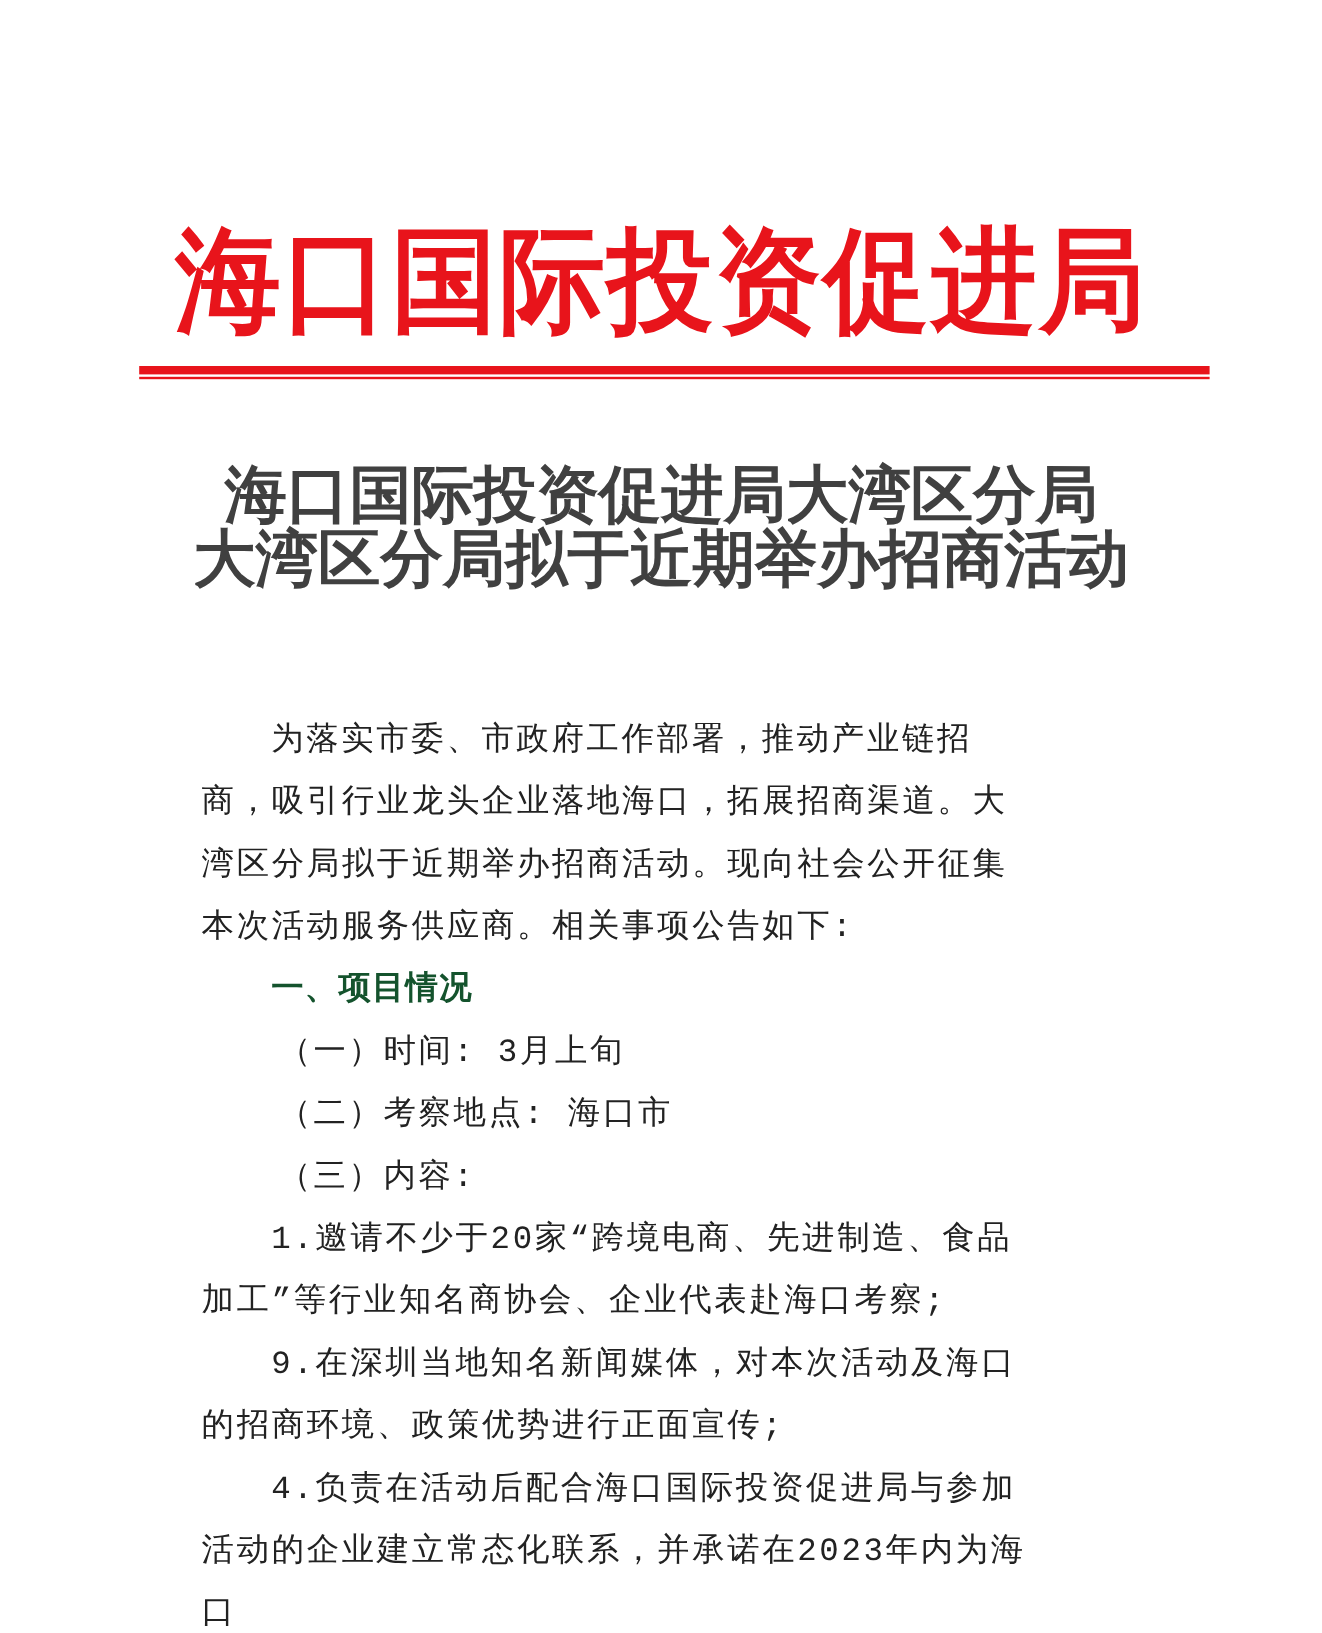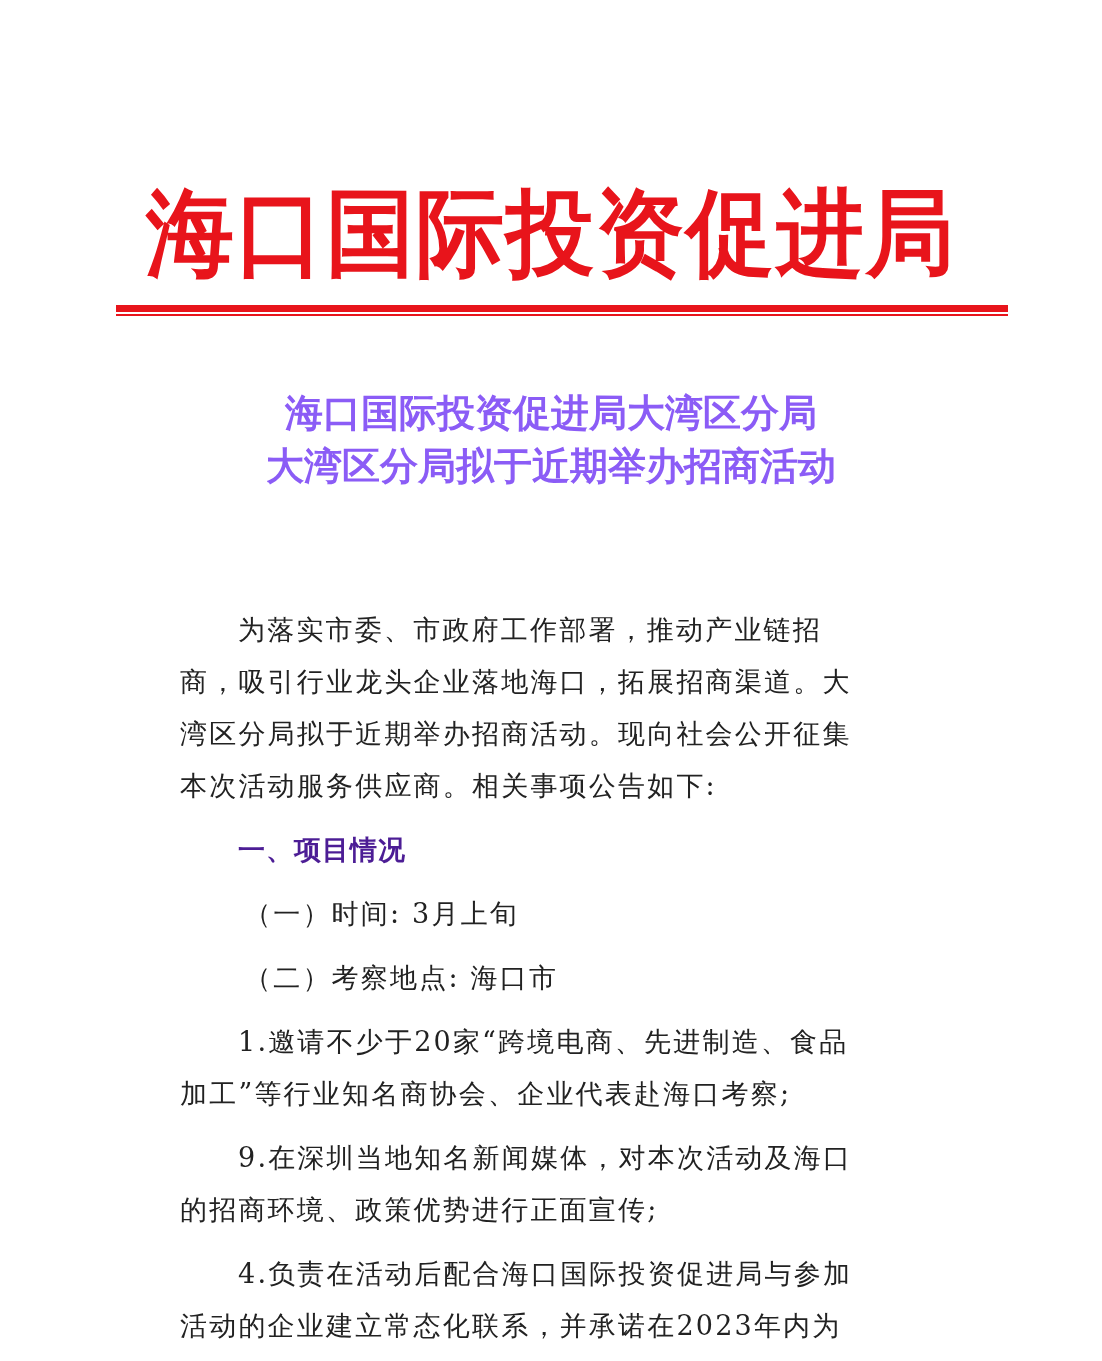--- a/index.html
+++ b/index.html
@@ -1,40 +1,41 @@
 <!DOCTYPE html>
 <html><head>
 <meta charset="utf-8">
 <style>
   html, body { margin: 0; padding: 0; background: #ffffff; }
   body { width: 1102px; height: 1361px; position: relative; overflow: hidden; font-family: "DejaVu Serif", "Liberation Serif", serif; color: #111; }
   .masthead { position: absolute; left: 0; width: 1102px; top: 178px; text-align: center; font-family: "DejaVu Serif", "Liberation Serif", serif; font-weight: bold; font-size: 88px; line-height: 110px; color: #e8141b; letter-spacing: 2px; transform: scaleY(1.08); }
   .rule-thick { position: absolute; left: 116px; width: 892px; top: 305px; height: 7px; background: #e8141b; }
   .rule-thin { position: absolute; left: 116px; width: 892px; top: 314px; height: 2px; background: #e8141b; }
-  .title { position: absolute; left: 0; width: 1102px; top: 386px; text-align: center; font-weight: bold; font-size: 38px; line-height: 53px; color: #8b5cf6; }
+  .title { position: absolute; left: 0; width: 1102px; top: 386px; text-align: center; font-weight: bold; font-size: 52px; line-height: 53px; color: #404040; }
   .title div { white-space: nowrap; }
   .body { position: absolute; left: 168px; width: 700px; top: 592px; font-size: 27px; line-height: 52px; color: #222; letter-spacing: 2.2px; }
-  .body p { margin: 12px; white-space: normal; }
+  .body p { margin: 0; white-space: normal; font-family: Liberation Mono, monospace; }
   .indent { text-indent: 58px; }
-  .heading { font-family: "DejaVu Sans", "Liberation Sans", sans-serif; font-weight: bold; color: #4c1d95; letter-spacing: 1px; padding-left: 58px; }
+  .heading { font-family: "DejaVu Sans", "Liberation Sans", sans-serif; font-weight: bold; color: #14532d; letter-spacing: 1px; padding-left: 58px; }
   .sub { padding-left: 64px; }
 </style>
 </head>
 <body>
 
 <div class="masthead">海口国际投资促进局</div>
 <div class="rule-thick"></div>
 <div class="rule-thin"></div>
 
 <div class="title">
   <div>海口国际投资促进局大湾区分局</div>
   <div>大湾区分局拟于近期举办招商活动</div>
 </div>
 
 <div class="body">
   <p class="indent">为落实市委、市政府工作部署，推动产业链招商，吸引行业龙头企业落地海口，拓展招商渠道。大湾区分局拟于近期举办招商活动。现向社会公开征集本次活动服务供应商。相关事项公告如下:</p>
   <p class="heading">一、项目情况</p>
   <p class="sub">（一）时间: 3月上旬</p>
   <p class="sub">（二）考察地点: 海口市</p>
+  <p class="sub">（三）内容:</p>
   <p class="indent">1.邀请不少于20家“跨境电商、先进制造、食品加工”等行业知名商协会、企业代表赴海口考察;</p>
   <p class="indent">9.在深圳当地知名新闻媒体，对本次活动及海口的招商环境、政策优势进行正面宣传;</p>
   <p class="indent">4.负责在活动后配合海口国际投资促进局与参加活动的企业建立常态化联系，并承诺在2023年内为海口</p>
 </div>
 
 </body></html>

